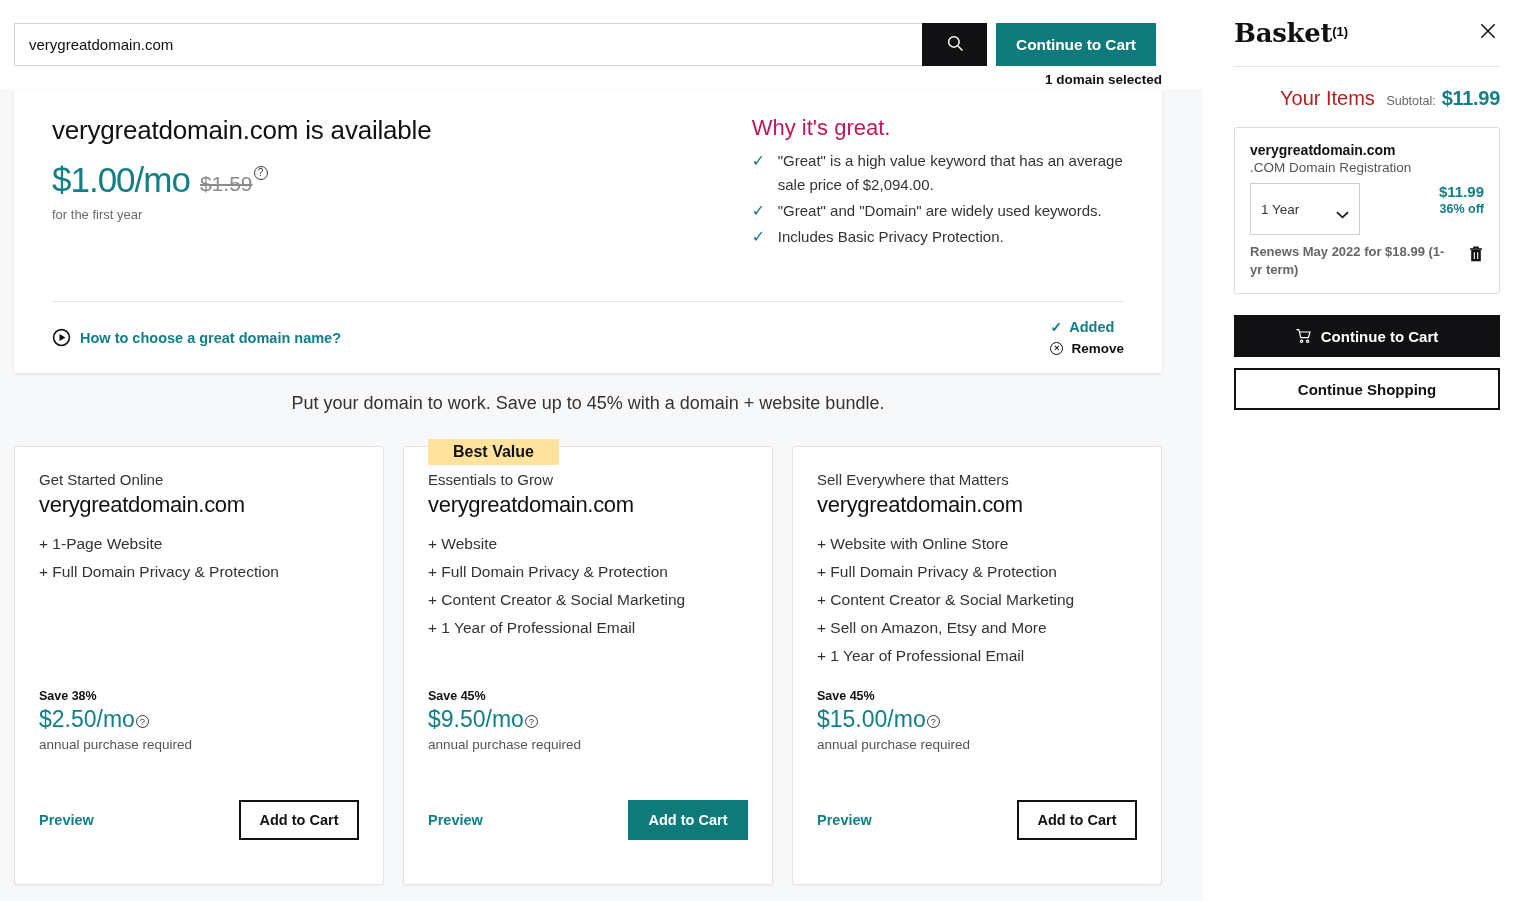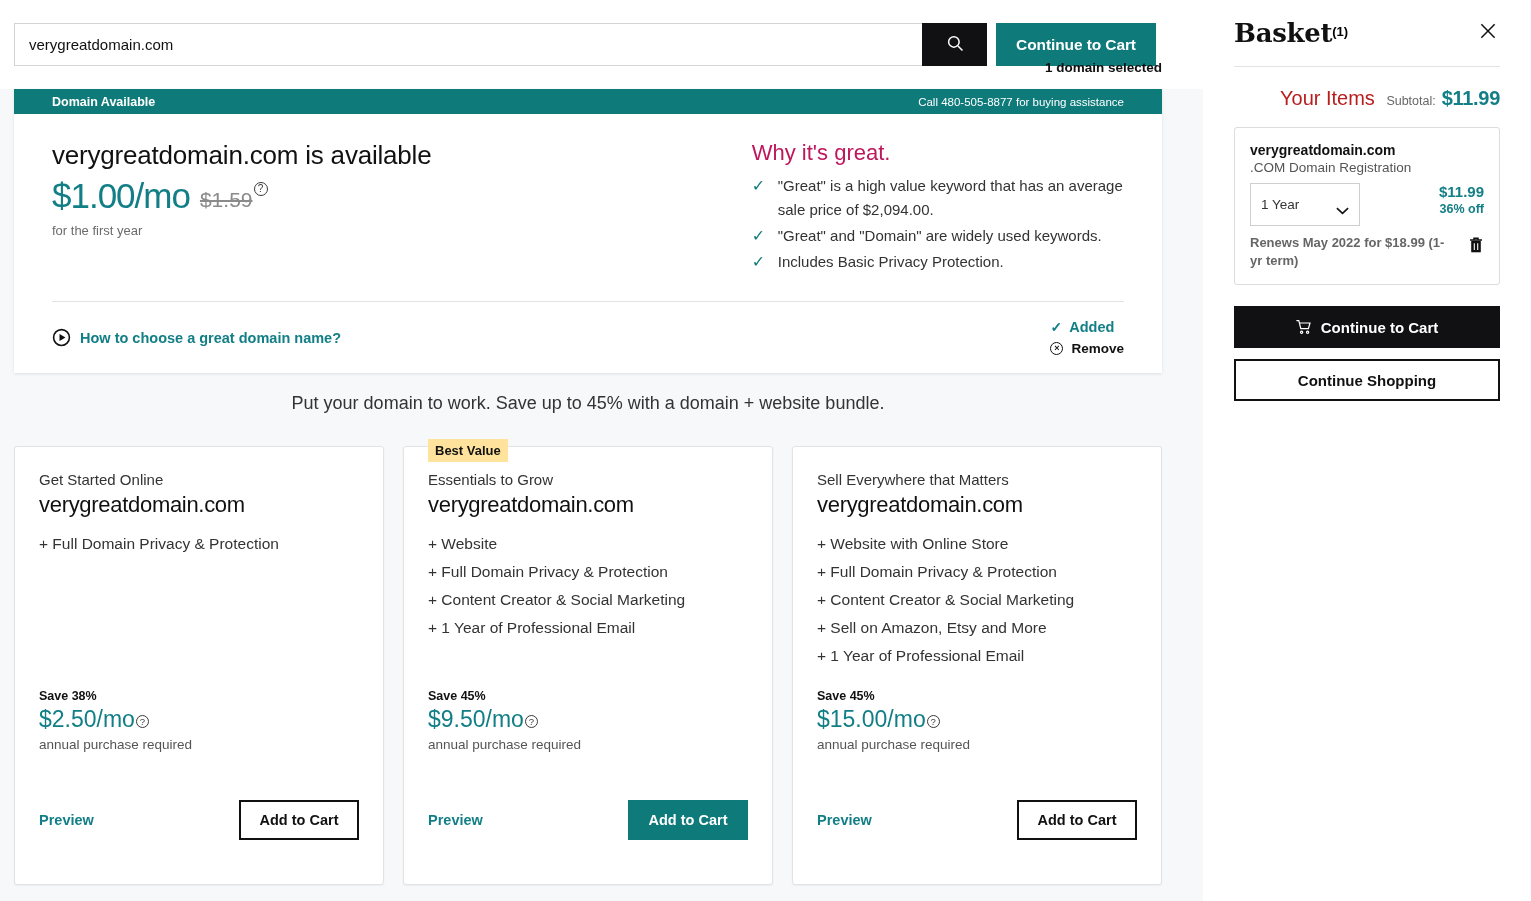--- a/index.html
+++ b/index.html
@@ -42,42 +42,42 @@
   }
   .search-btn svg { width: 18px; height: 18px; stroke: #fff; fill: none; stroke-width: 2; }
   .continue-cart-top {
     margin-left: 9px; width: 160px; height: 43px;
     background: #0f7a7a; color: #fff; border: none;
     font-family: "Liberation Sans", sans-serif;
     font-size: 15.5px; font-weight: bold; cursor: pointer;
     letter-spacing: -0.1px;
   }
   .domain-selected {
-    position: absolute; right: 41px; top: 60px;
+    position: absolute; right: 41px; top: 72px;
     font-size: 13.5px; font-weight: bold; color: #111;
   }
 
   
   .result-card {
     position: absolute; left: 14px; top: 89px; width: 1148px; height: 284px;
     background: #ffffff;
     box-shadow: 0 1px 3px rgba(0,0,0,0.10);
   }
   .avail-banner {
     height: 25px; background: #0f7a7a; color: #ffffff;
     display: flex; align-items: center; justify-content: space-between;
     padding: 0 38px 0 38px;
   }
   .avail-banner .left { font-size: 12.5px; font-weight: bold; }
   .avail-banner .right { font-size: 11.5px; }
 
   .result-body { display: flex; padding: 26px 38px 0 38px; }
   .result-left { width: 700px; }
   .domain-title { font-size: 26px; font-weight: normal; color: #111; letter-spacing: -0.2px; }
-  .price-row { display: flex; align-items: flex-start; margin-top: 5px; }
+  .price-row { display: flex; align-items: flex-start; margin-top: 14px; }
   .price-main { font-size: 35px; color: #127e86; font-weight: normal; letter-spacing: -1px; }
   .price-old {
     font-size: 21px; color: #8b8b8b; text-decoration: line-through;
     margin-left: 10px; position: relative; top: 12px;
   }
   .qmark {
     display: inline-flex; align-items: center; justify-content: center;
     width: 14px; height: 14px; border: 1.3px solid #3a3a3a; border-radius: 50%;
     font-size: 10px; line-height: 1; color: #3a3a3a;
     position: relative; top: 6px; left: 1px; cursor: pointer;
@@ -125,22 +125,22 @@
   .cards { position: absolute; left: 14px; top: 446px; display: flex; }
   .card {
     width: 370px; height: 439px; background: #fff;
     border: 1px solid #e1e3e5; border-radius: 3px;
     position: relative; padding: 24px 24px 0 24px;
     box-shadow: 0 1px 2px rgba(0,0,0,0.05);
   }
   .card.mid { margin: 0 19px; }
   .best-value {
     position: absolute; left: 24px; top: -8px;
-    background: #ffe39c; color: #111; font-size: 13px; font-weight: bold;
-    padding: 4px 7px;
+    background: #ffe39c; color: #111; font-size: 16px; font-weight: bold;
+    padding: 4px 25px;
   }
   .card-kicker { font-size: 15px; color: #333; }
   .card-domain { font-size: 22px; color: #111; margin-top: 4px; letter-spacing: -0.3px; }
   .card-feats { margin-top: 12px; }
   .feat { font-size: 15.5px; color: #333; line-height: 28px; }
   .card-bottom { position: absolute; left: 24px; right: 24px; bottom: 16px; }
   .save-tag { font-size: 12.5px; font-weight: bold; color: #111; }
   .card-price {
     font-size: 23px; color: #127e86; margin-top: 3px;
     display: flex; align-items: center;
@@ -195,21 +195,21 @@
   .subtotal-value { font-size: 20px; font-weight: bold; color: #127e86; letter-spacing: -0.3px; }
 
   .item-card {
     margin-top: 17px; border: 1px solid #dcdcdc; border-radius: 3px;
     padding: 14px 15px 14px 15px; position: relative;
   }
   .item-name { font-size: 14px; font-weight: bold; color: #111; }
   .item-sub { font-size: 13.5px; color: #555; margin-top: 2px; }
   .item-mid { display: flex; justify-content: space-between; margin-top: 8px; }
   .term-select {
-    width: 110px; height: 43px; border: 1px solid #cfcfcf; background: #fff;
+    width: 110px; height: 52px; border: 1px solid #cfcfcf; background: #fff;
     display: flex; align-items: center; justify-content: space-between;
     padding: 0 10px; cursor: pointer;
   }
   .term-label { font-size: 13.5px; color: #333; }
   .chev { width: 13px; height: 8px; }
   .item-price-col { text-align: right; }
   .item-price { font-size: 15px; font-weight: bold; color: #127e86; }
   .item-off { font-size: 12.5px; font-weight: bold; color: #127e86; margin-top: 2px; }
   .item-foot { display: flex; justify-content: space-between; align-items: flex-start; margin-top: 8px; font-weight: bold; }
   .renews { font-size: 13px; color: #666; line-height: 18px; width: 200px; }
@@ -246,24 +246,20 @@
               </svg>
           </span>
         </button>
         <button class="continue-cart-top">Continue to Cart</button>
       </div>
       <div class="domain-selected">1 domain selected</div>
     </div>
 
     <div class="result-card">
 
-      <div class="avail-banner">
-        <span class="left">Domain Available</span>
-        <span class="right">Call 480-505-8877 for buying assistance</span>
-      </div>
 
       <div class="result-body">
         <div class="result-left">
           <div class="domain-title">verygreatdomain.com is available</div>
           <div class="price-row">
             <span class="price-main">$1.00/mo</span>
             <span class="price-old">$1.59</span>
             <span class="qmark">?</span>
           </div>
           <div class="first-year">for the first year</div>
@@ -311,20 +307,21 @@
     </div>
 
     <div class="bundle-headline">Put your domain to work. Save up to 45% with a domain + website bundle.</div>
 
     <div class="cards">
 
       <div class="card">
         <div class="card-kicker">Get Started Online</div>
         <div class="card-domain">verygreatdomain.com</div>
         <div class="card-feats">
+          <div class="feat">+ 1-Page Website</div>
           <div class="feat">+ Full Domain Privacy &amp; Protection</div>
         </div>
         <div class="card-bottom">
           <div class="save-tag">Save 38%</div>
           <div class="card-price">
             <span>$2.50/mo</span>
             <span class="qmark2">?</span>
           </div>
           <div class="card-note">annual purchase required</div>
           <div class="card-actions">

